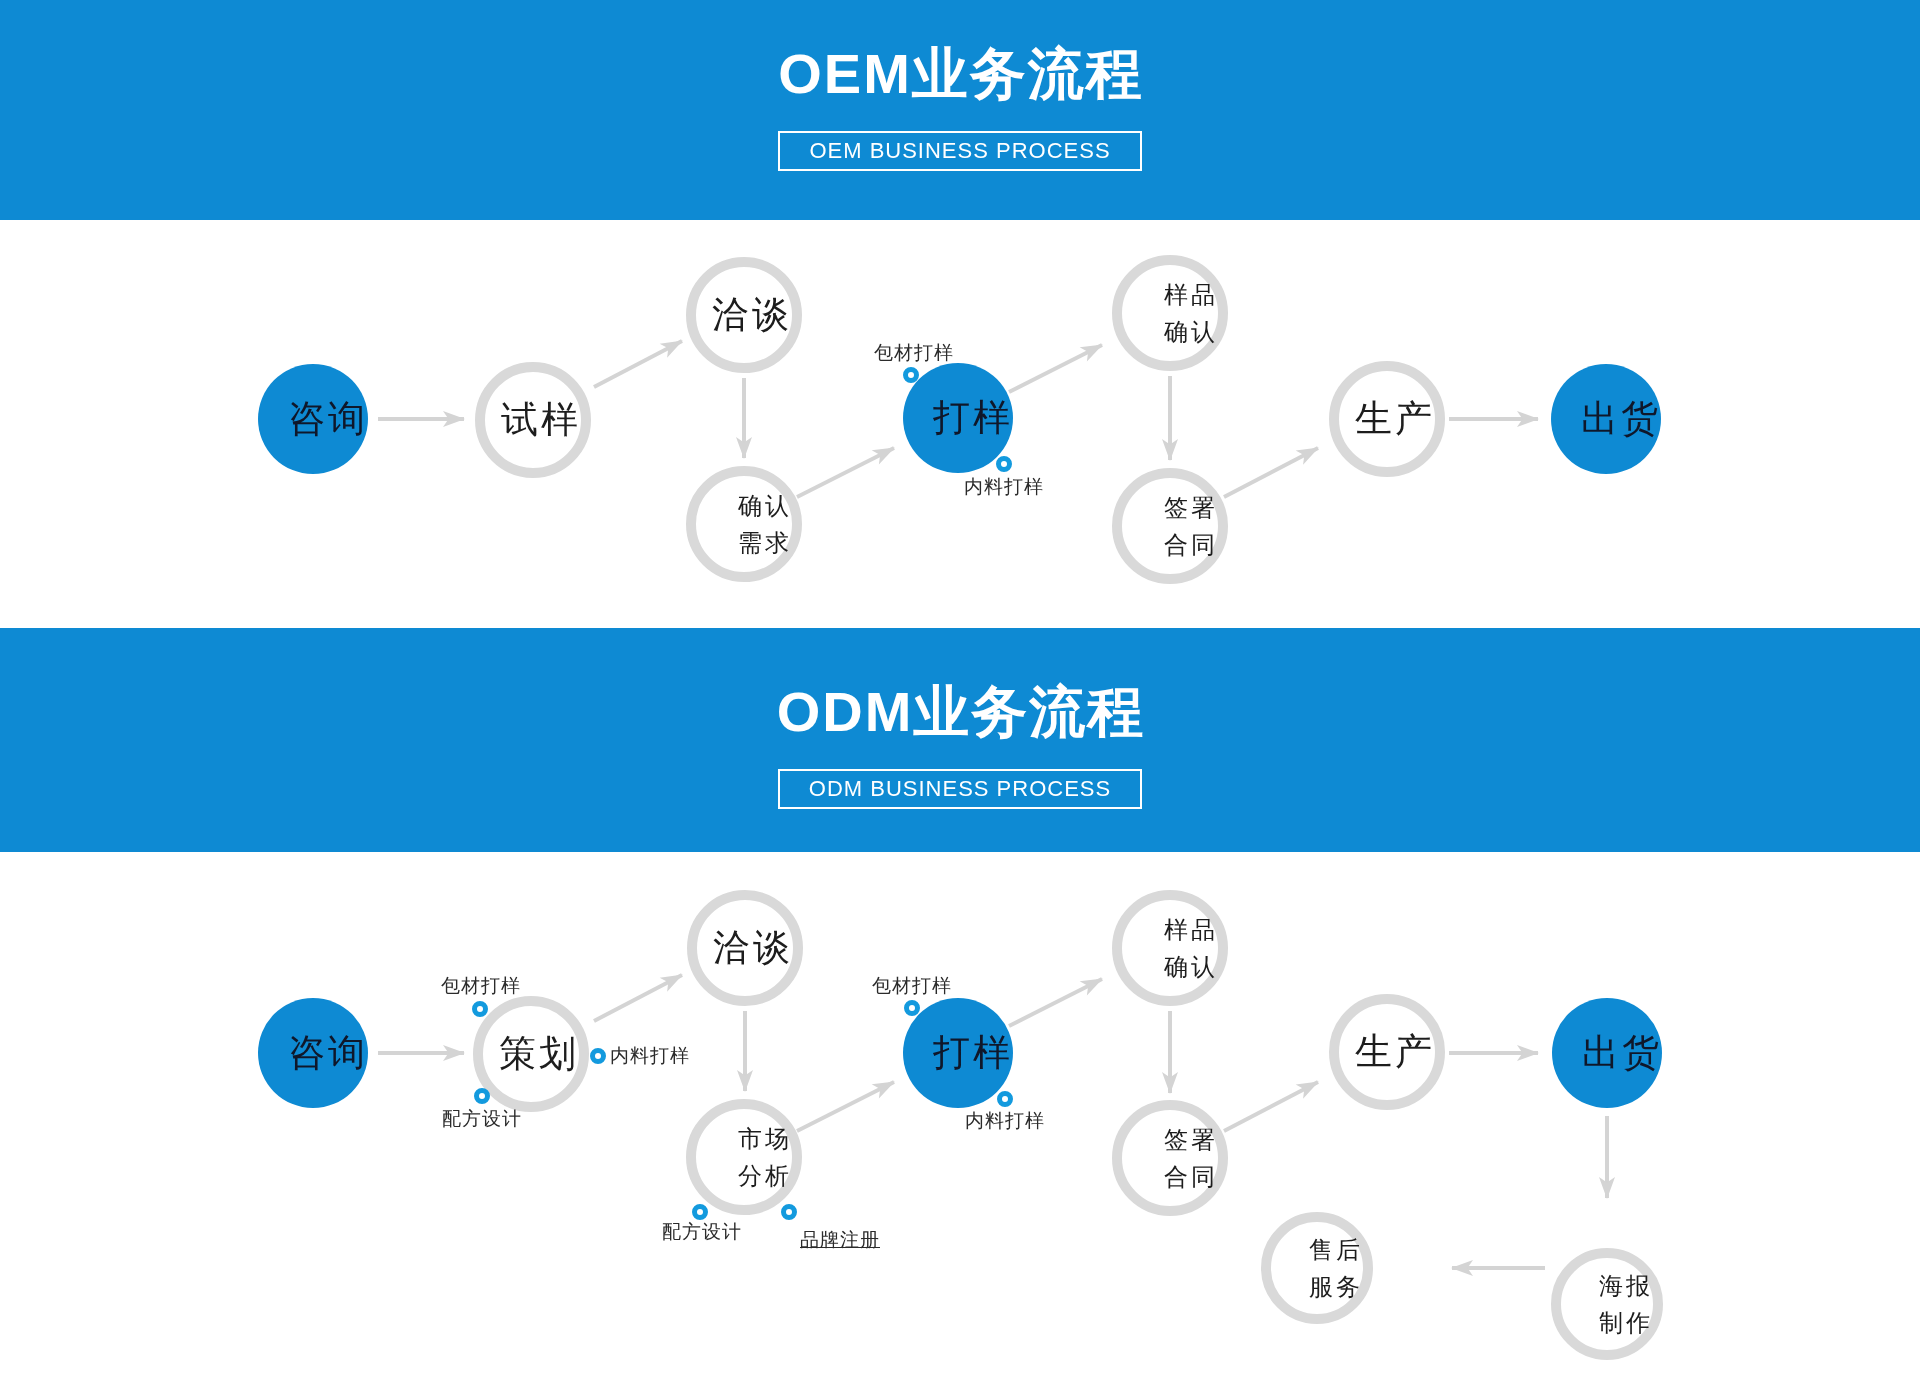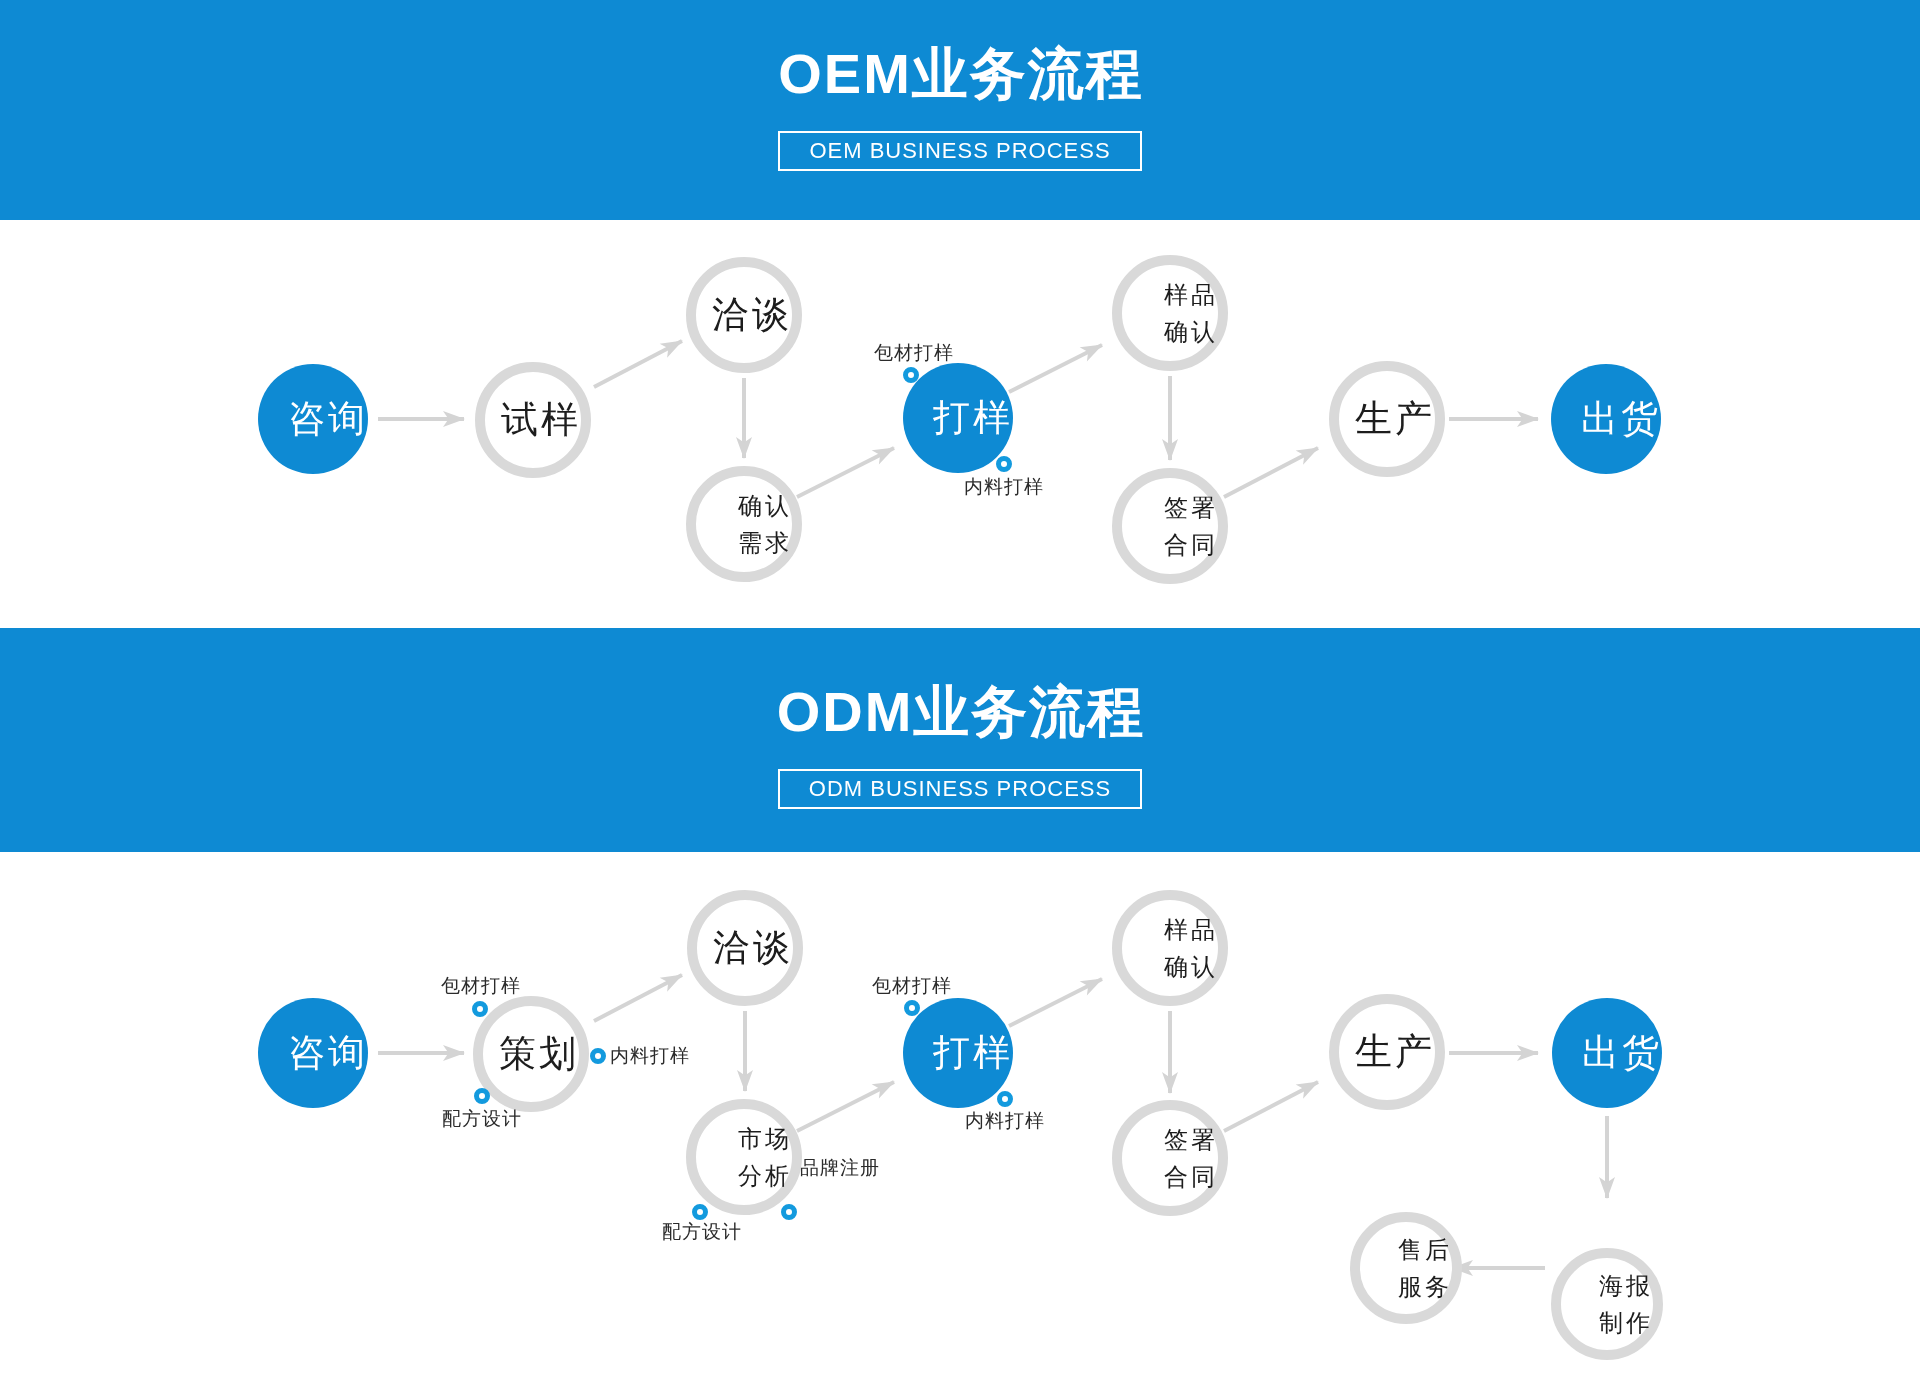--- a/index.html
+++ b/index.html
@@ -20,21 +20,21 @@
   .banner-subtitle{color:var(--banner-text);font-size:22px;letter-spacing:1px;white-space:nowrap;}
 
   
   #arrows{position:absolute;left:0;top:0;width:1920px;height:1386px;}
   .arrow-line{stroke:var(--arrow);stroke-width:4;}
   .arrowhead-path{fill:var(--arrow);}
 
   
   .node{position:absolute;border-radius:50%;display:flex;flex-direction:column;align-items:flex-end;justify-content:center;text-align:center;}
   .node.gray{background:#ffffff;border:10px solid var(--ring);color:var(--node-text);}
-  .node.blue{background:var(--blue);color:#ffffff;}
+  .node.blue{background:var(--blue);color:#0f172a;}
   .node-line{font-size:37px;line-height:42px;letter-spacing:3px;padding-left:3px;white-space:nowrap;}
   .node.two .node-line{font-size:24px;line-height:37px;}
 
   
   .dot{position:absolute;width:16px;height:16px;border-radius:50%;background:#ffffff;border:5px solid var(--dot);}
   .sat-label{position:absolute;font-size:19px;color:var(--label-text);white-space:nowrap;transform:translate(-50%,-50%);letter-spacing:1px;}
 </style>
 </head>
 <body>
 
@@ -142,33 +142,33 @@
       <div class="node gray" style="left: 1329px; top: 994px; height: 116px; width: 116px;">
         <div class="node-line">生产</div>
       </div>
       <div class="node blue" style="left: 1552px; top: 998px; height: 110px; width: 110px;">
         <div class="node-line">出货</div>
       </div>
       <div class="node gray two" style="left: 1551px; top: 1248px; height: 112px; width: 112px;">
         <div class="node-line">海报</div>
         <div class="node-line">制作</div>
       </div>
-      <div class="node gray two" style="left: 1350px; top: 1212px; height: 112px; width: 112px;">
+      <div class="node gray two" style="left: 1261px; top: 1212px; height: 112px; width: 112px;">
         <div class="node-line">售后</div>
         <div class="node-line">服务</div>
       </div>
       <div class="dot" style="left: 472px; top: 1001px;"></div>
       <div class="sat-label" style="left: 481px; top: 986px;">包材打样</div>
       <div class="dot" style="left: 590px; top: 1048px;"></div>
       <div class="sat-label" style="left: 650px; top: 1056px;">内料打样</div>
       <div class="dot" style="left: 474px; top: 1088px;"></div>
       <div class="sat-label" style="left: 482px; top: 1119px;">配方设计</div>
       <div class="dot" style="left: 692px; top: 1204px;"></div>
       <div class="sat-label" style="left: 702px; top: 1232px;">配方设计</div>
       <div class="dot" style="left: 781px; top: 1204px;"></div>
-      <div class="sat-label" style="left: 840px; top: 1168px;">品牌注册</div>
+      <div class="sat-label" style="left: 840px; top: 1240px; text-decoration: underline;">品牌注册</div>
       <div class="dot" style="left: 904px; top: 1000px;"></div>
       <div class="sat-label" style="left: 912px; top: 986px;">包材打样</div>
       <div class="dot" style="left: 997px; top: 1091px;"></div>
       <div class="sat-label" style="left: 1005px; top: 1121px;">内料打样</div>
     </div>
 
 </div>
 
 </body></html>

